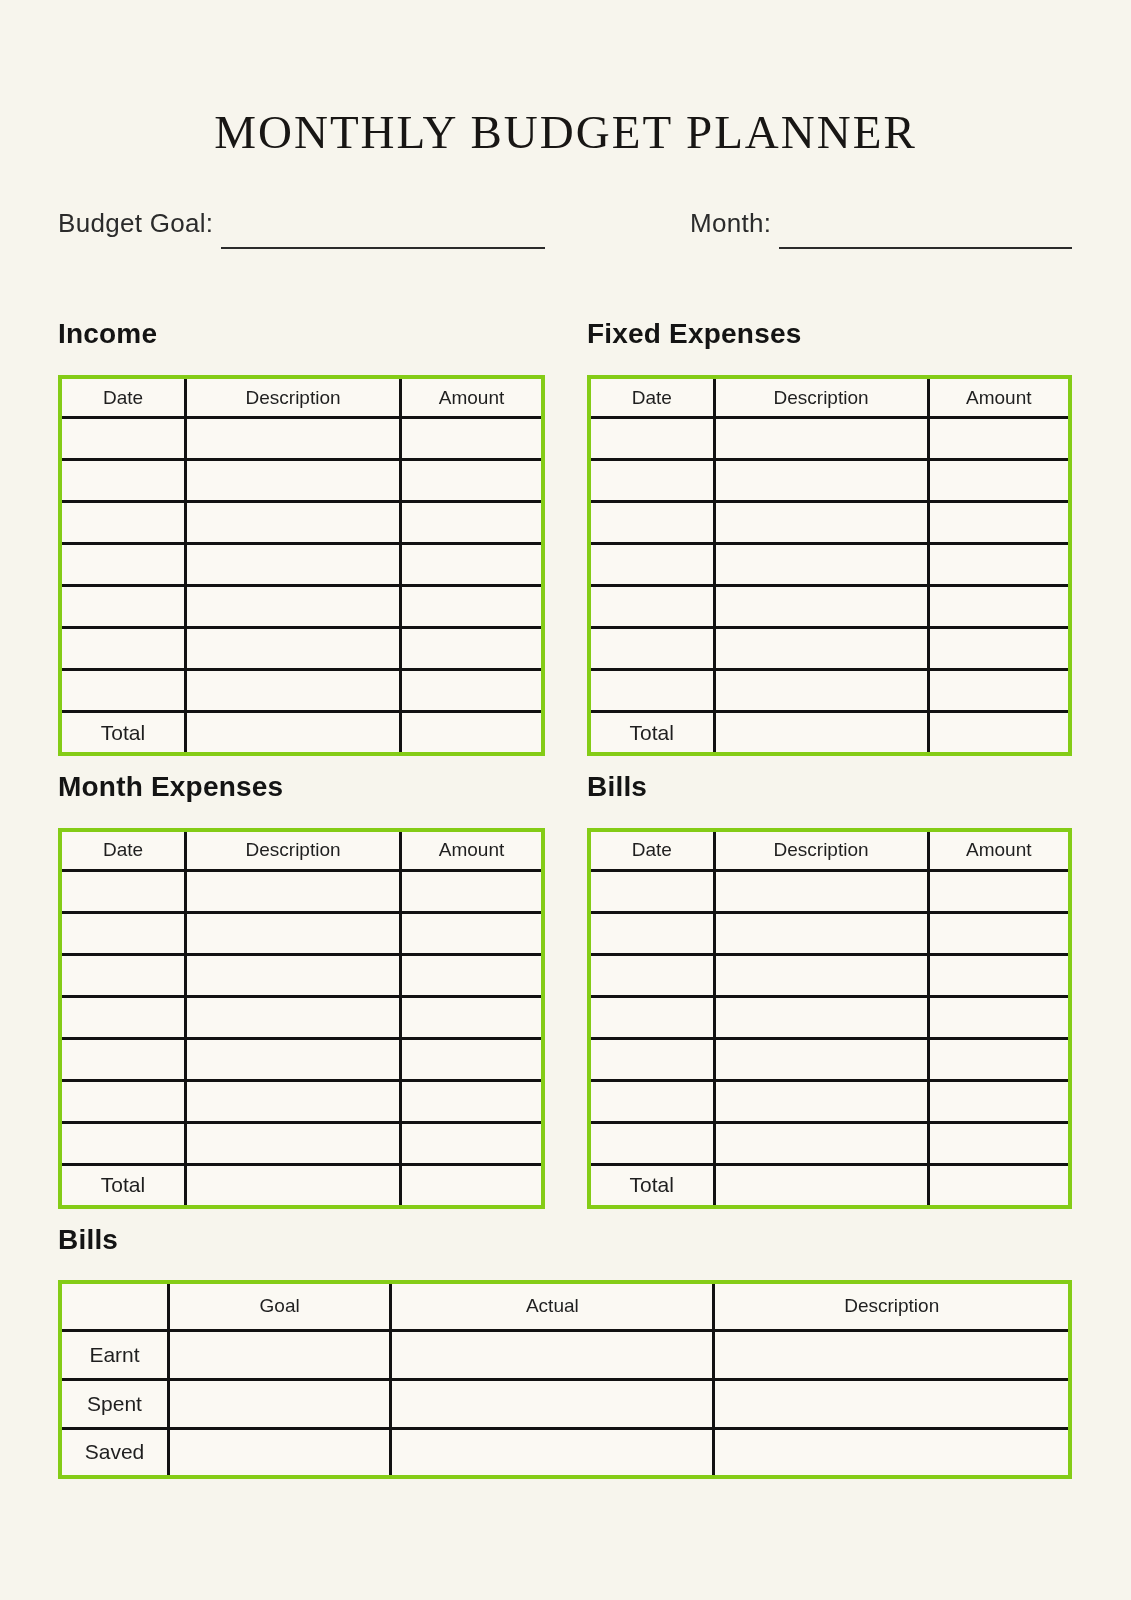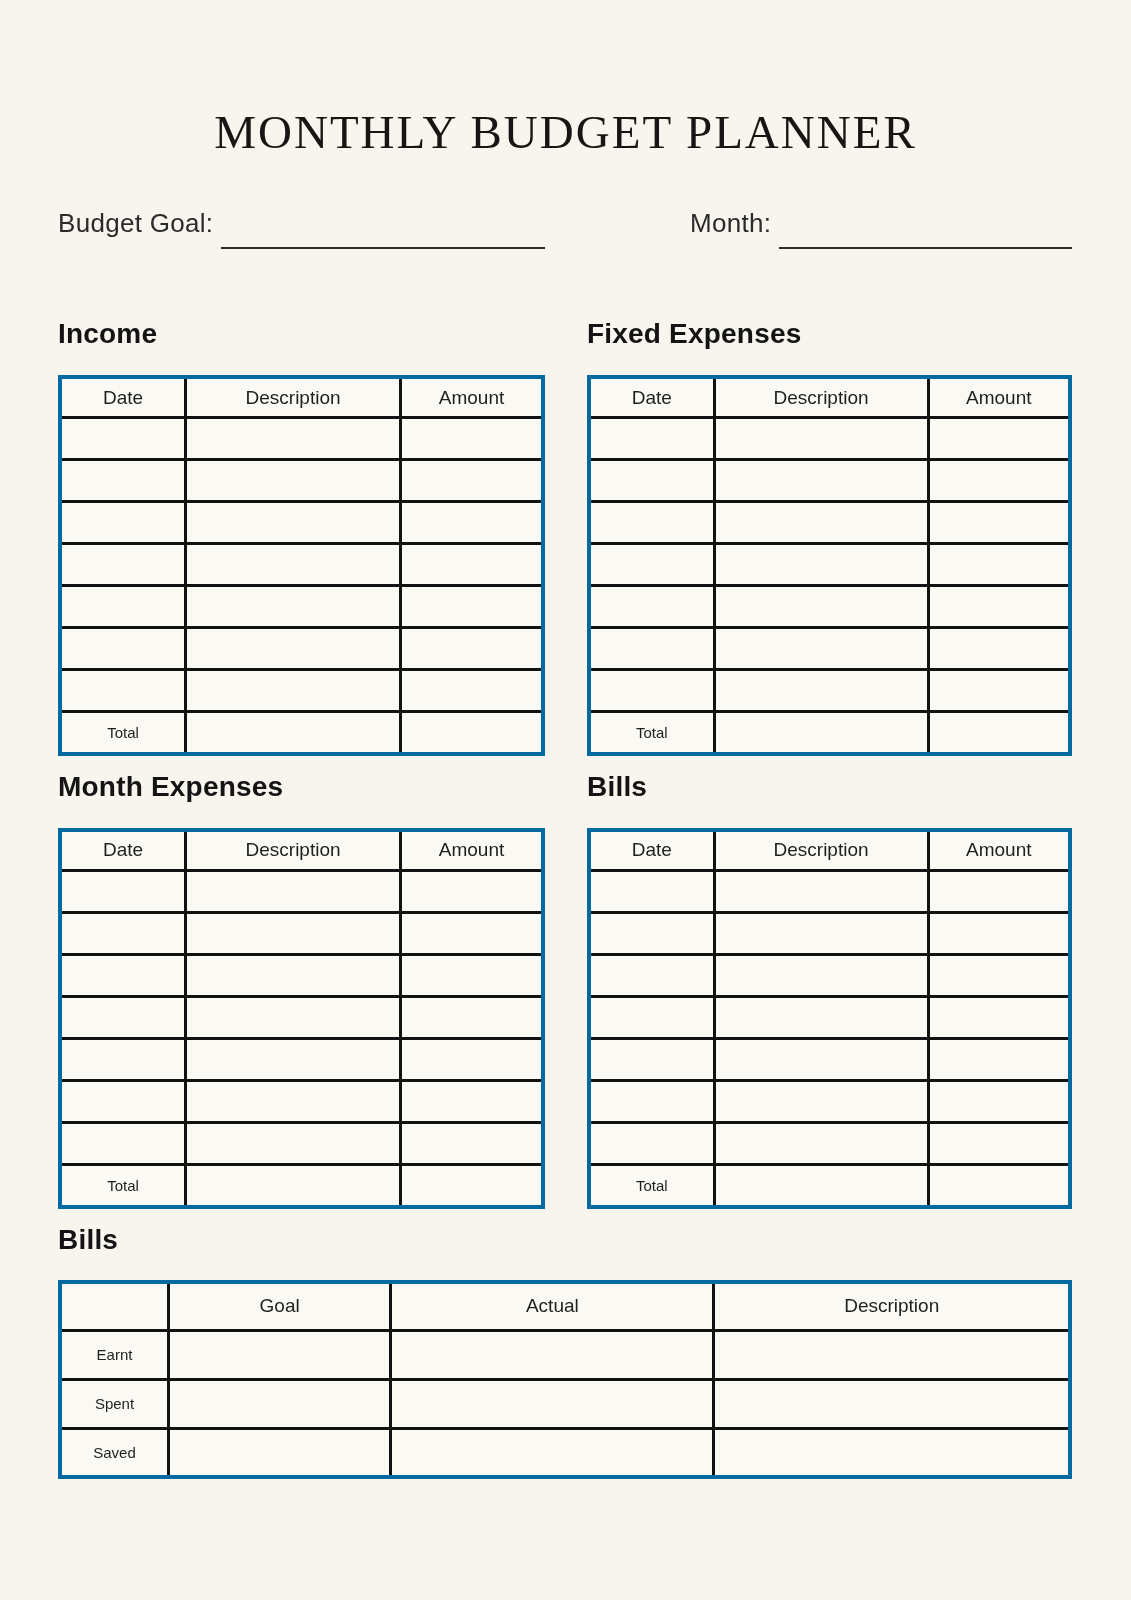--- a/index.html
+++ b/index.html
@@ -60,32 +60,32 @@
     line-height: 1.2;
     letter-spacing: 0.2px;
     color: #141414;
   }
   table {
     width: 100%;
     border-collapse: collapse;
     background: #fbf9f3;
     table-layout: fixed;
   }
-  .entry-table, .recap-table { border: 4px solid #0369a1; }
+  .entry-table, .recap-table { border: 4px solid #84cc16; }
   th, td { border: 3px solid #121212; padding: 0 6px; }
   th {
     font-size: 19px;
     font-weight: 400;
     text-align: center;
     color: #1f1f1f;
     height: 41px;
   }
   .entry-table td { height: 42px; }
   td.total-label, td.recap-label {
-    font-size: 15px;
+    font-size: 21px;
     text-align: center;
     color: #1f1f1f;
   }
   .recap-section { margin: 14px 59px 0 58px; }
   .recap-table th { height: 48px; }
   .recap-table td { height: 49px; }
 </style>
 </head>
 <body>
 

